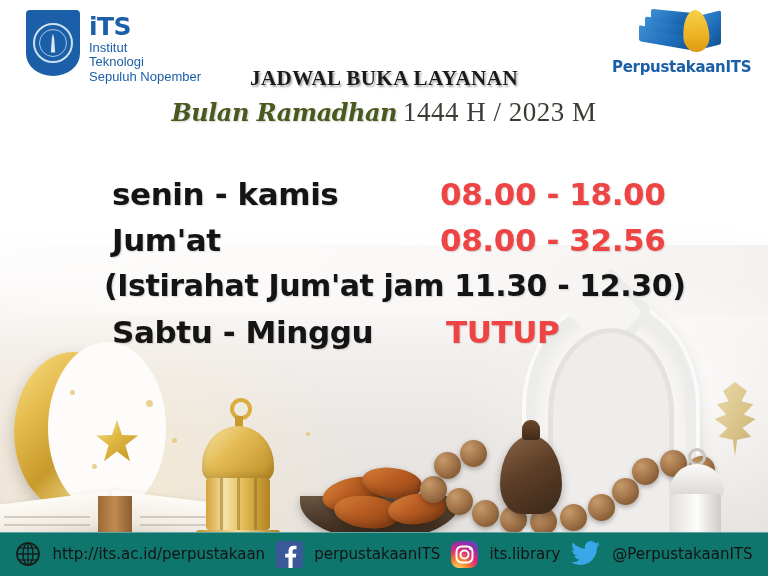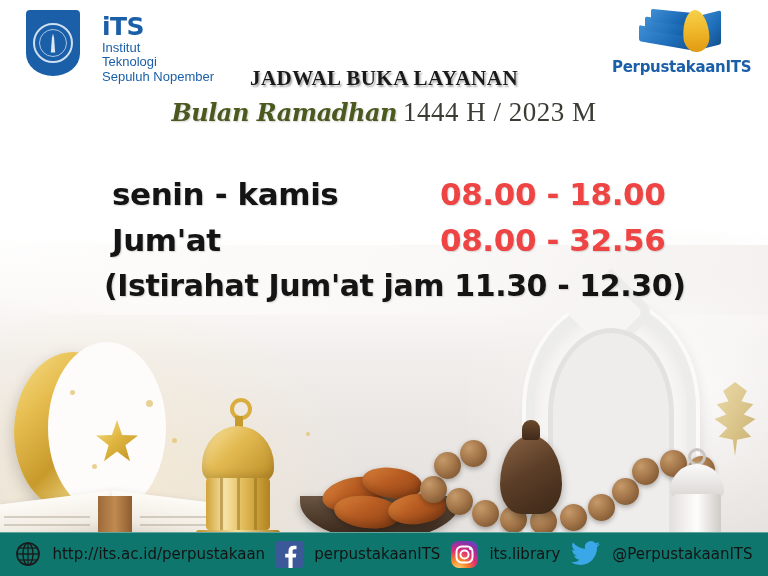--- a/index.html
+++ b/index.html
@@ -295,21 +295,21 @@
     width: 54px; height: 74px;
     background: linear-gradient(120deg, #ecdcaa 0%, #d8c184 55%, #c2a65f 100%);
     clip-path: polygon(50% 0%, 72% 12%, 62% 26%, 84% 30%, 66% 44%, 88% 50%, 64% 62%, 80% 74%, 54% 78%, 50% 100%, 46% 78%, 20% 74%, 36% 62%, 12% 50%, 34% 44%, 16% 30%, 38% 26%, 28% 12%);
     opacity: 0.95;
   }
 
   
   .logo-its {
     position: absolute;
     left: 26px; top: 10px;
-    display: flex; align-items: flex-start; gap: 22px;
+    display: flex; align-items: flex-start; gap: 9px;
   }
   .its-shield {
     width: 54px; height: 66px;
     background: #1b5fa8;
     border-radius: 4px 4px 50% 50% / 4px 4px 34% 34%;
     display: flex; align-items: center; justify-content: center;
   }
   .its-gear {
     width: 40px; height: 40px;
     border-radius: 50%;
@@ -567,20 +567,24 @@
     <div class="row">
       <span class="day">senin - kamis</span>
       <span class="time">08.00 - 18.00</span>
     </div>
     <div class="row">
       <span class="day">Jum'at</span>
       <span class="time">08.00 - 32.56</span>
     </div>
     <div class="row row-break">
       <span class="day">(Istirahat Jum'at jam 11.30 - 12.30)</span>
+    </div>
+    <div class="row row-tutup">
+      <span class="day">Sabtu - Minggu</span>
+      <span class="time">TUTUP</span>
     </div>
   </div>
 
   <div class="footer" style="position:absolute;left:0;right:0;bottom:0;height:44px;background:#0f766e;
               display:flex;align-items:center;justify-content:center;gap:11px;
               box-shadow:inset 0 1px 0 rgba(255,255,255,0.35);">
 
     <span class="fi" style="display:inline-flex;">
       <svg width="26" height="26" viewBox="0 0 26 26" aria-hidden="true">
         <circle cx="13" cy="13" r="11" fill="none" stroke="#1a1a1a" stroke-width="1.7"></circle>

